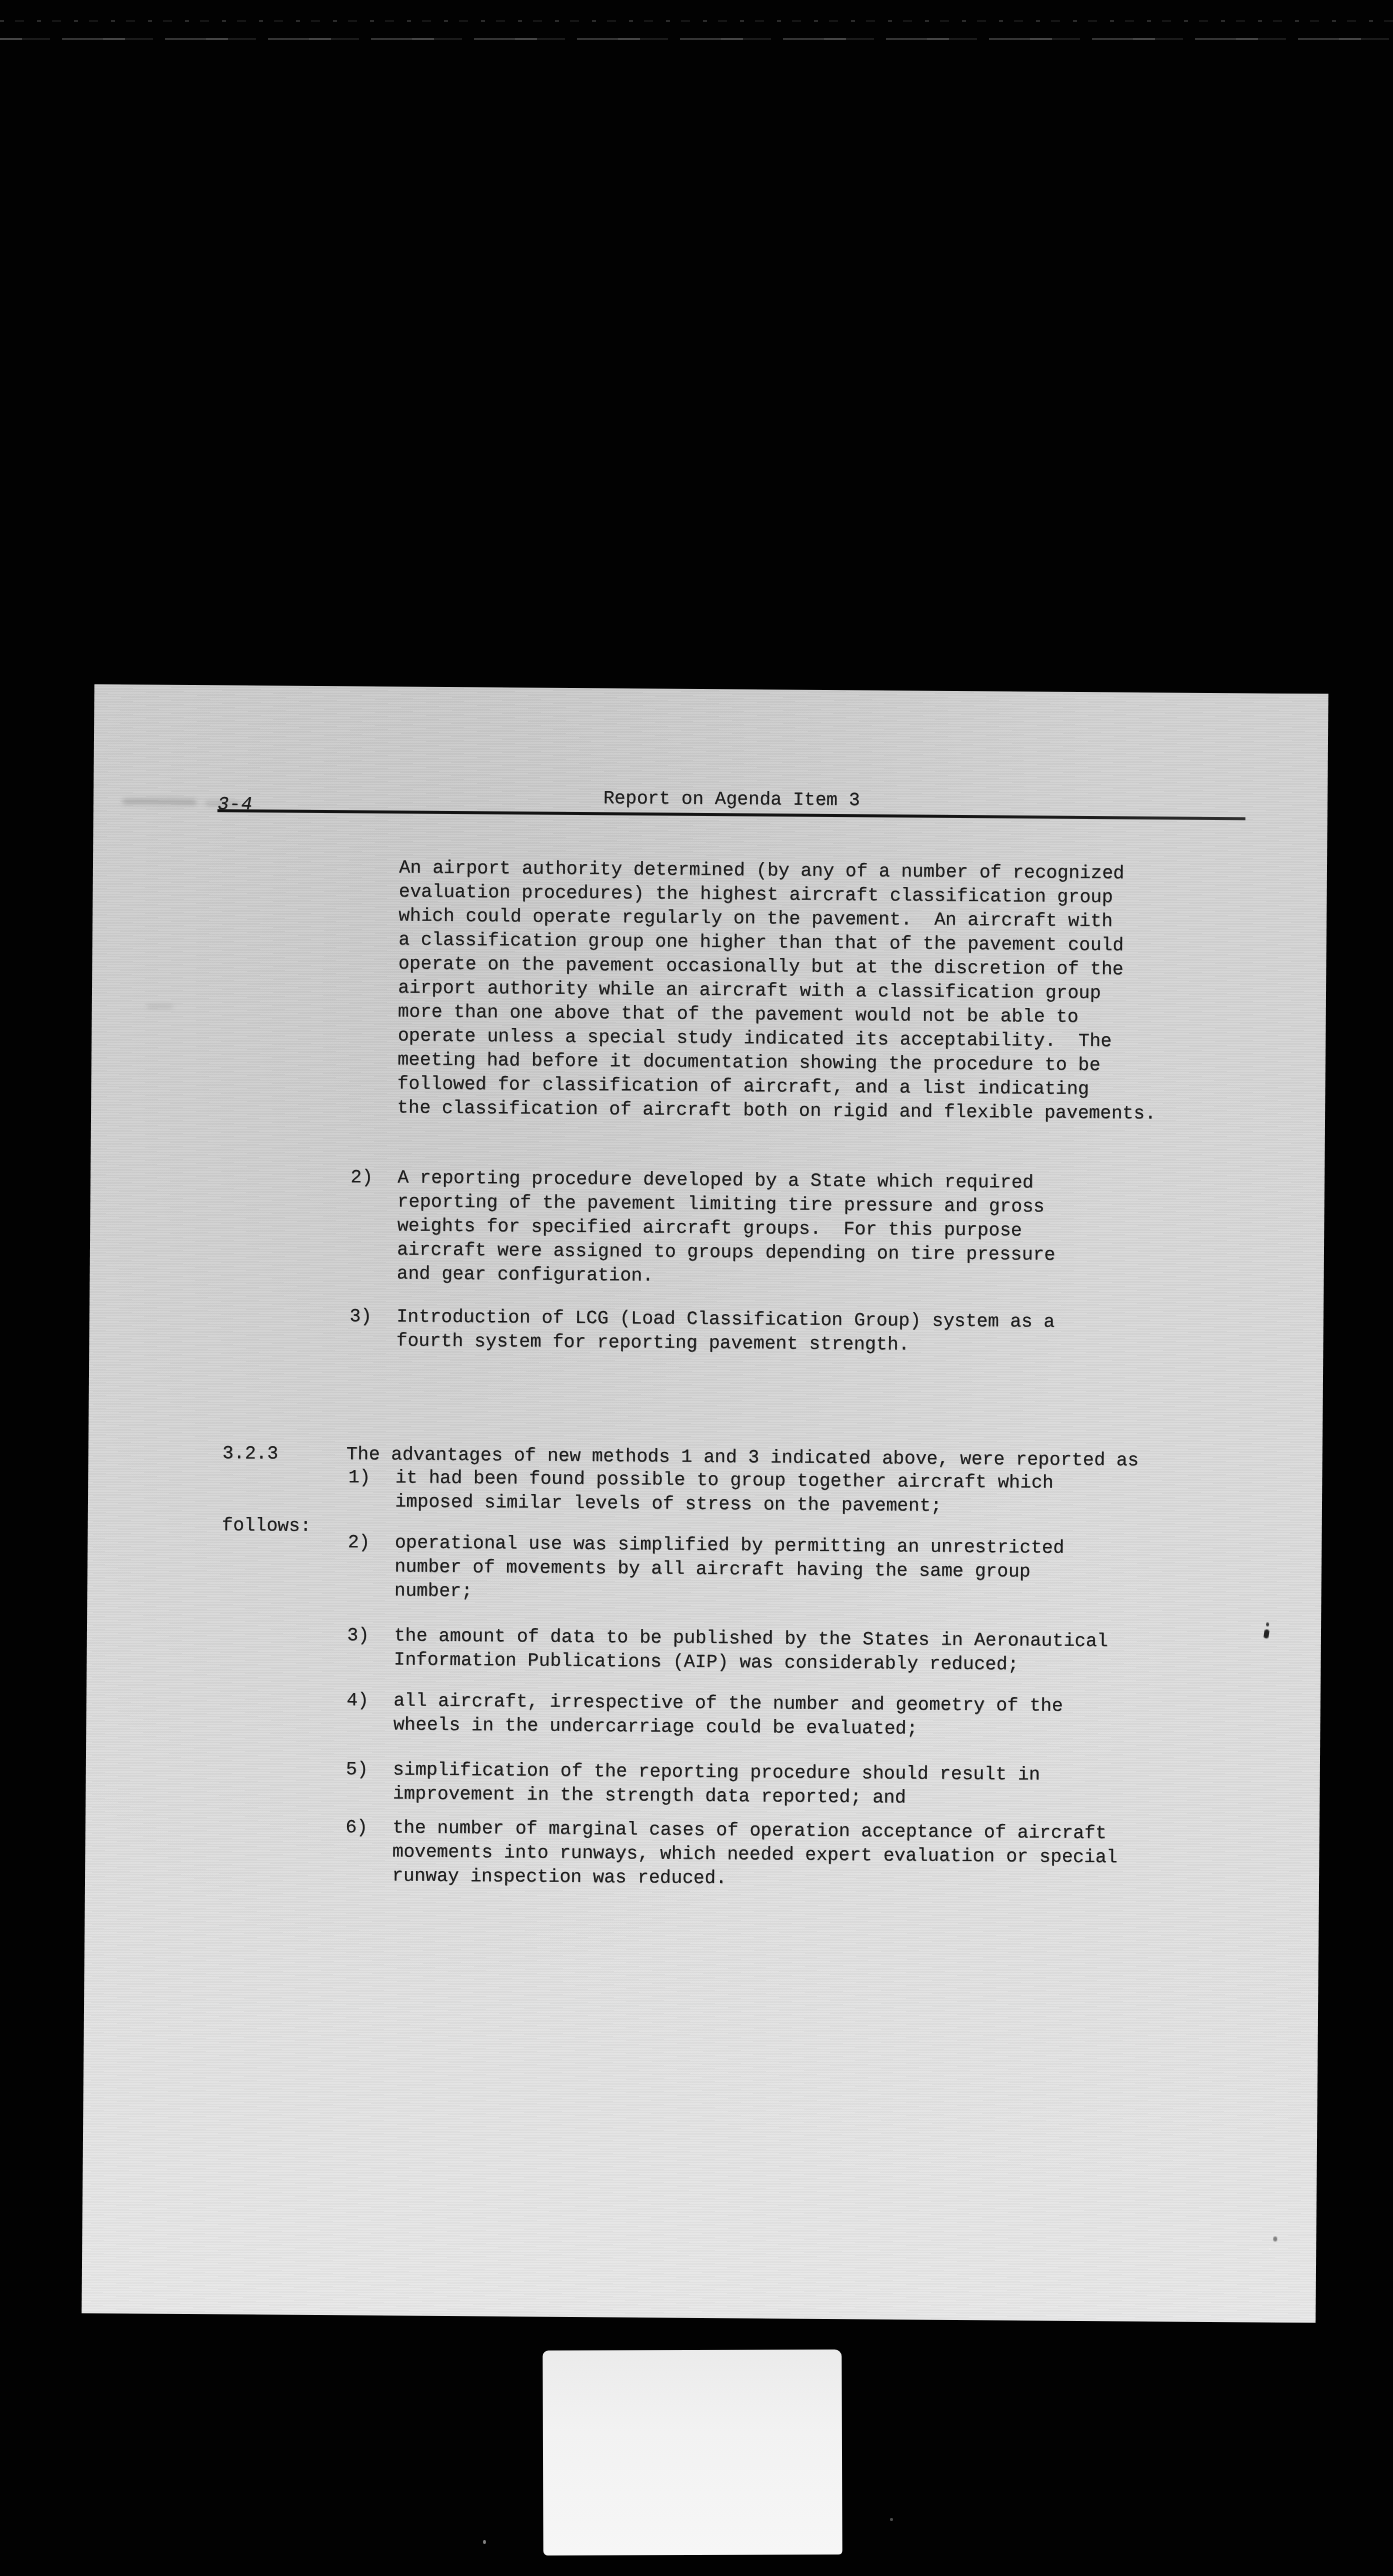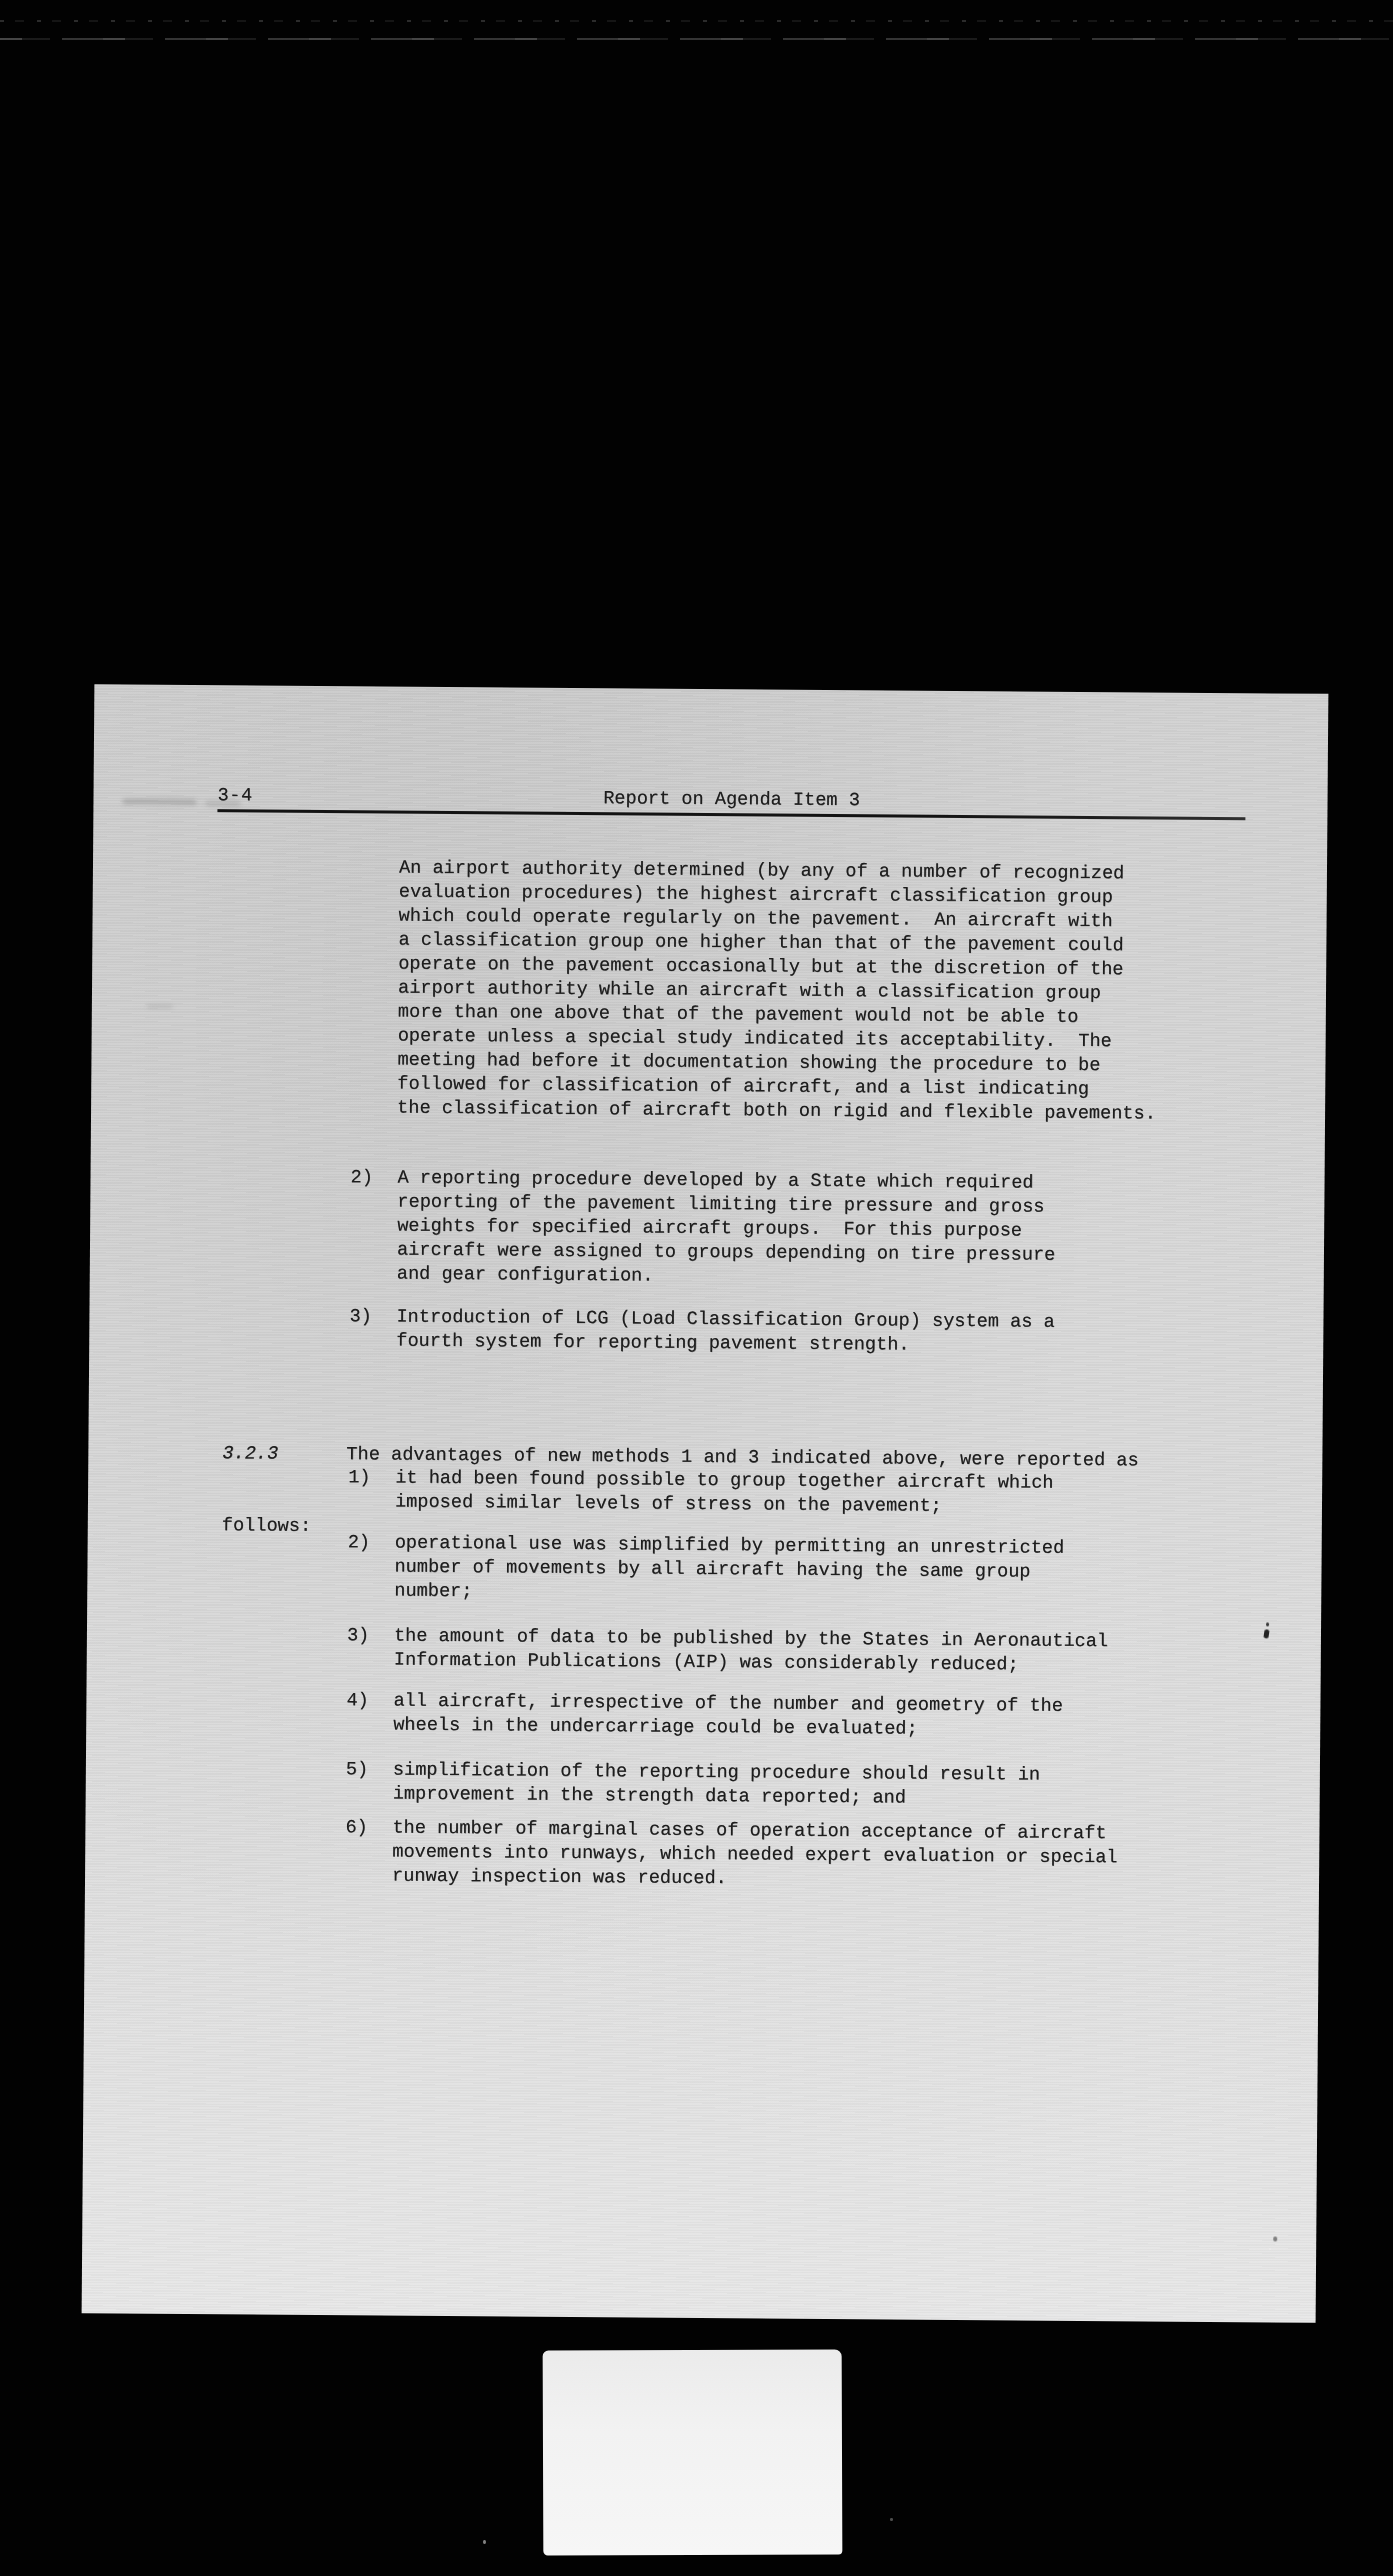--- a/index.html
+++ b/index.html
@@ -22,38 +22,38 @@
         transform:rotate(0.45deg);
         background:
           repeating-linear-gradient(0deg,rgba(255,255,255,.05) 0 1.3px,rgba(0,0,0,.025) 1.3px 2.6px),
           radial-gradient(ellipse at 30% 18%,rgba(0,0,0,.05),transparent 55%),
           radial-gradient(ellipse at 75% 60%,rgba(255,255,255,.05),transparent 60%),
           linear-gradient(180deg,#d1d1d1 0%,#d6d6d6 35%,#dddddd 72%,#e7e7e7 100%);}
 
   .tw{font-size:18.6px;line-height:24px;color:#1d1d1d;white-space:pre-wrap;
       text-shadow:0.3px 0.3px 0.5px rgba(25,25,25,.55);}
 
-  .page-number{position:absolute;left:124px;top:99px;letter-spacing:0.6px;}
+  .page-number{position:absolute;left:124px;top:108px;letter-spacing:0.6px;font-style:italic;}
   .header-title{position:absolute;left:124px;top:99px;width:1028px;text-align:center;}
   .header-rule{position:absolute;left:124px;top:124px;width:1028px;height:2.6px;
       background:linear-gradient(90deg,#131313 0 68%,#1d1d1d 85%,#303030 100%);
       filter:blur(0.3px);}
 
   .intro{position:absolute;left:306px;top:170px;width:855px;}
 
   .item{position:absolute;left:260px;width:874px;display:flex;}
   .item .num{flex:0 0 47px;}
   .item .txt{flex:1;}
   .i-2{top:480px;} .i-3{top:619px;}
   .a-1{top:780px;} .a-2{top:845px;} .a-3{top:938px;}
   .a-4{top:1003px;} .a-5{top:1072px;} .a-6{top:1130px;}
 
   .section{position:absolute;left:134px;top:709px;width:964px;}
   .section .row1{display:flex;}
-  .section .sec-id{flex:0 0 124px;font-style:italic;}
+  .section .sec-id{flex:0 0 124px;}
 
   
   .smudge{position:absolute;border-radius:3.2px;filter:blur(1.9px);}
   .sm1{left:29px;top:114px;width:74px;height:5.8px;background:rgba(55,55,55,.20);}
   .sm2{left:112px;top:116px;width:35px;height:5.1px;background:rgba(55,55,55,.16);}
   .sm3{left:55px;top:320px;width:26px;height:3.9px;background:rgba(55,55,55,.12);}
   .ink-a{position:absolute;left:1179px;top:929px;width:3.2px;height:3.9px;background:#3a3a3a;
          border-radius:50%;filter:blur(0.3px);}
   .ink-b{position:absolute;left:1177px;top:936px;width:5.1px;height:9px;background:#222;
          border-radius:2.6px;transform:rotate(8deg);filter:blur(0.3px);}

